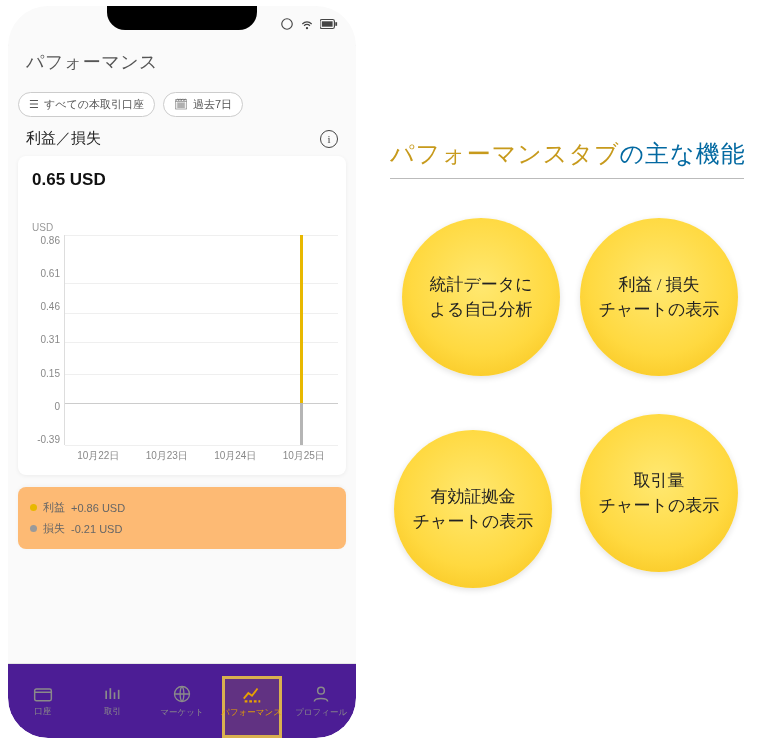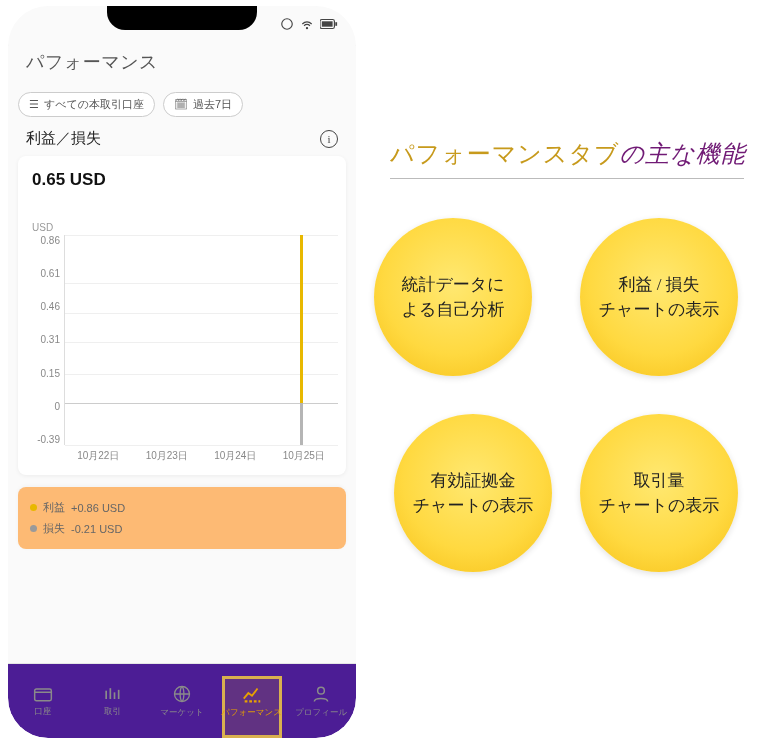--- a/index.html
+++ b/index.html
@@ -249,21 +249,21 @@
   
   .headline {
     position: absolute;
     left: 390px;
     top: 138px;
     font-size: 24px;
     letter-spacing: 1px;
     font-family: "Yu Mincho", "Hiragino Mincho ProN", serif;
   }
   .headline-accent { color: #c79a1c; }
-  .headline-rest { color: #701a75; font-style: italic; }
+  .headline-rest { color: #0369a1; }
   .headline-underline {
     position: absolute;
     left: 390px;
     top: 178px;
     width: 354px;
     height: 1px;
     background: #bbb;
   }
 
   
@@ -276,23 +276,23 @@
     display: flex;
     align-items: center;
     justify-content: center;
     text-align: center;
     font-family: "Yu Mincho", "Hiragino Mincho ProN", serif;
     font-size: 17px;
     color: #222;
     line-height: 1.5;
     box-shadow: 0 2px 6px rgba(0,0,0,0.12);
   }
-  .c1 { left: 374px; top: 218px; }
+  .c1 { left: 402px; top: 218px; }
   .c2 { left: 580px; top: 218px; }
-  .c3 { left: 394px; top: 414px; }
+  .c3 { left: 394px; top: 430px; }
   .c4 { left: 580px; top: 414px; }
 </style>
 </head>
 <body>
 
 <div class="phone">
   <div class="screen">
     <div class="notch"></div>
 
     <div class="status-bar">

